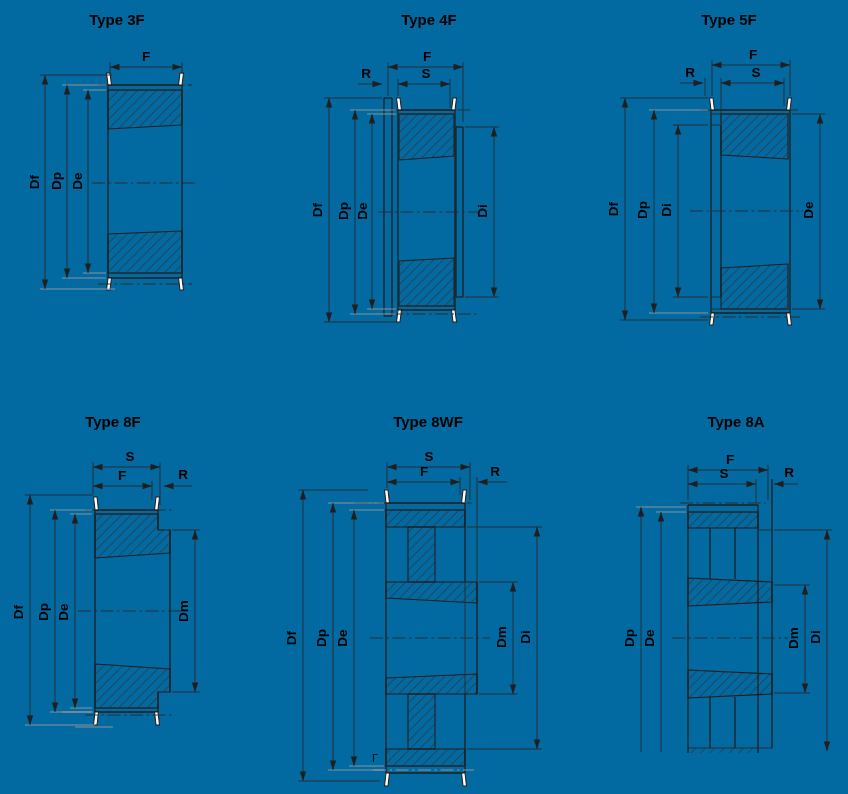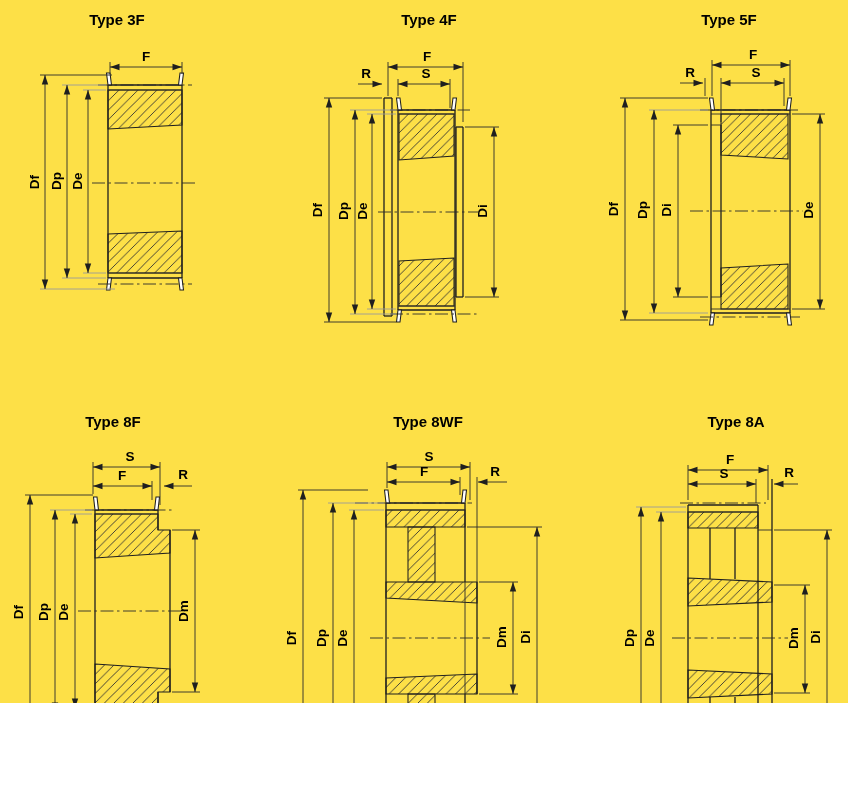--- a/index.html
+++ b/index.html
@@ -1,16 +1,16 @@
 <!DOCTYPE html>
 <html><head>
 <meta charset="utf-8">
 <style>
   html,body{margin:0;padding:0;background:#fff;}
-  .canvas{position:relative;width:848px;height:703px;background:#fde047;overflow:hidden;}
+  .canvas{position:relative;width:848px;height:794px;background:#0369a1;overflow:hidden;}
   svg{position:absolute;left:0;top:0;}
   svg text{fill:#000;font-family:"Liberation Sans","DejaVu Sans",sans-serif;font-weight:bold;}
   .ttl{font-size:15px;}
   .dim{font-size:13.5px;}
   .sm{font-size:11px;font-weight:normal;}
   .ol{stroke:#1f1f1f;stroke-width:1.3;fill:none;}
   .th{stroke:#2a2a2a;stroke-width:0.9;fill:none;}
   .gy{stroke:#9a9a9a;stroke-width:0.9;fill:none;}
   .cl{stroke:#2a2a2a;stroke-width:0.9;fill:none;stroke-dasharray:13 3.5 2.5 3.5;}
   .cg{stroke:#9a9a9a;stroke-width:0.9;fill:none;stroke-dasharray:13 3.5 2.5 3.5;}

